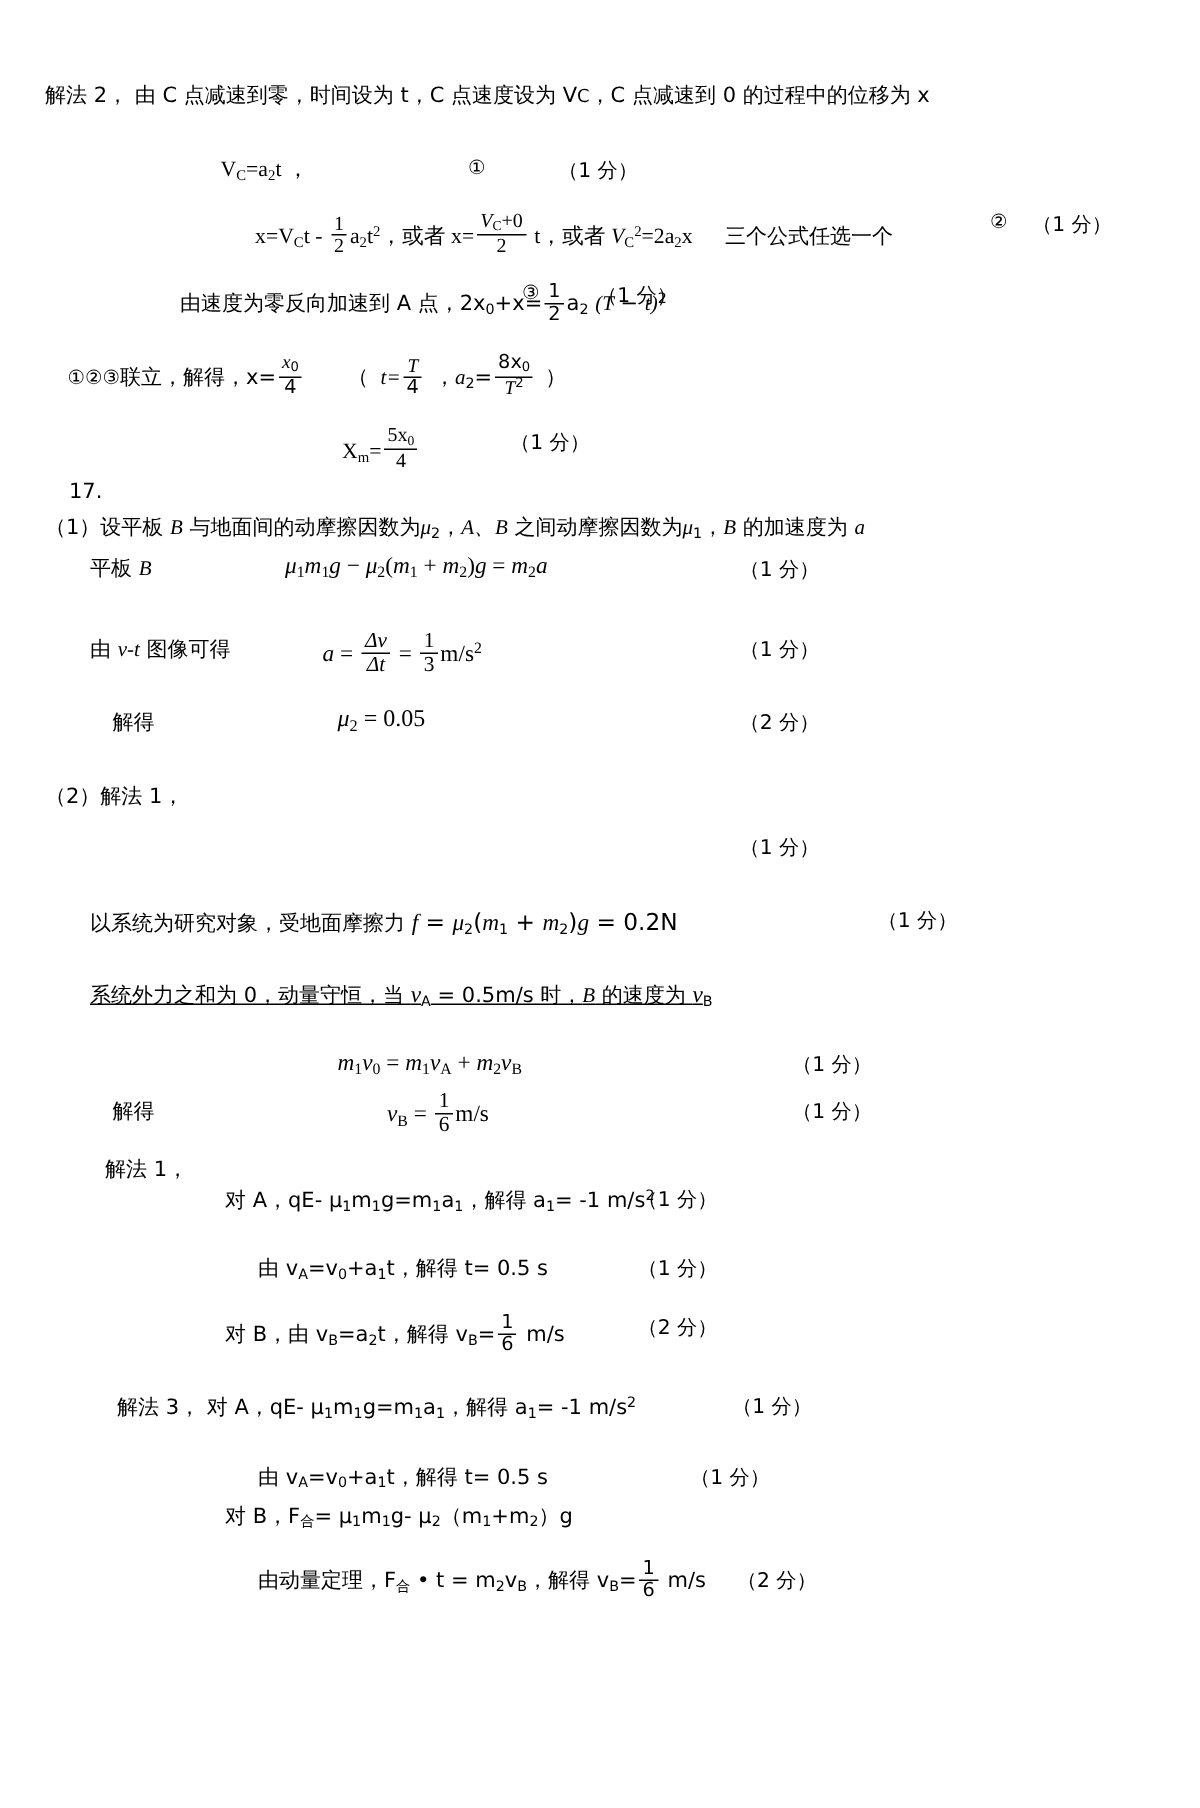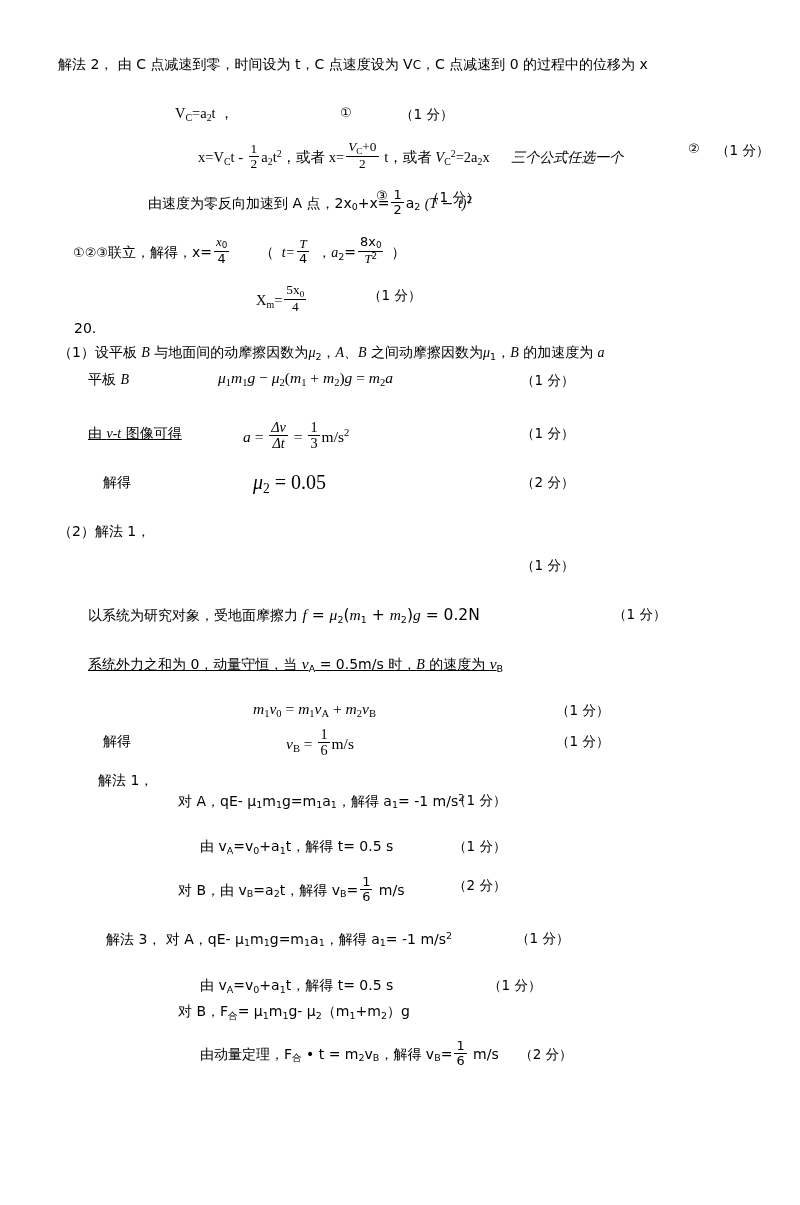--- a/index.html
+++ b/index.html
@@ -14,21 +14,20 @@
     background: #ffffff;
     font-family: "Liberation Serif", serif;
     color: #000000;
     overflow: hidden;
   }
   .ln {
     position: absolute;
     white-space: nowrap;
     font-size: 14.5px;
     line-height: 1.2;
-    margin-left: 28px;
   }
   .cn {
     font-family: "DejaVu Sans", sans-serif;
     font-size: 14px;
   }
   .mi { font-family: "Liberation Serif", serif; font-style: italic; }
   .sm { font-size: 12px; }
 
   
   .frac {
@@ -62,65 +61,65 @@
   </div>
 
   <div class="ln" style="left:147px; top:105px;">
     <span>V</span><sub>C</sub><span>=a</span><sub>2</sub><span>t ，</span>
   </div>
   <div class="ln circ" style="left:312px; top:105px;"><span>①</span></div>
   <div class="ln score" style="left:372px; top:106px;"><span>（1 分）</span></div>
 
   <div class="ln" style="left:170px; top:140px;">
     <span>x=V</span><sub>C</sub><span>t - </span><span class="frac"><span class="num">1</span><span class="den">2</span></span><span>a</span><sub>2</sub><span>t</span><sup>2</sup><span>，或者 x=</span><span class="frac"><span class="num"><span class="mi">V</span><sub>C</sub>+0</span><span class="den">2</span></span><span> t，或者 </span><span class="mi">V</span><sub>C</sub><sup>2</sup><span>=2a</span><sub>2</sub><span>x</span>
-    <span class="cn" style="margin-left:18px;font-style:italic;">三个公式任选一个</span>
+    <span class="cn" style="margin-left:18px;">三个公式任选一个</span>
   </div>
   <div class="ln circ" style="left:660px; top:141px;"><span>②</span></div>
   <div class="ln score" style="left:688px; top:142px;"><span>（1 分）</span></div>
 
   <div class="ln cn" style="left:120px; top:188px;">
     <span>由速度为零反向加速到 A 点，2x</span><sub>0</sub><span>+x=</span><span class="frac"><span class="num">1</span><span class="den">2</span></span><span>a</span><sub>2</sub> <span class="mi">(</span><span class="mi">T</span><span> − </span><span class="mi">t</span><span class="mi">)</span><sup>2</sup>
   </div>
   <div class="ln circ" style="left:348px; top:188px;"><span>③</span></div>
   <div class="ln score" style="left:398px; top:189px;"><span>（1 分）</span></div>
 
   <div class="ln cn" style="left:45px; top:235px;">
     <span class="circ">①②③</span><span>联立，解得，x=</span><span class="frac"><span class="num"><span class="mi">x</span><sub>0</sub></span><span class="den">4</span></span>
     <span style="margin-left:24px;">（</span><span class="mi" style="margin-left:8px;">t=</span><span class="frac"><span class="num mi">T</span><span class="den">4</span></span><span style="margin-left:6px;">，</span><span class="mi">a</span><sub>2</sub>=<span class="frac"><span class="num"><span>8x</span><sub>0</sub></span><span class="den"><span class="mi">T</span><sup>2</sup></span></span><span style="margin-left:6px;">）</span>
   </div>
 
   <div class="ln" style="left:228px; top:283px;">
     <span>X</span><sub>m</sub>=<span class="frac"><span class="num"><span>5x</span><sub>0</sub></span><span class="den">4</span></span>
   </div>
   <div class="ln score" style="left:340px; top:287px;"><span>（1 分）</span></div>
 
-  <div class="ln cn" style="left:46px; top:320px;"><span>20.</span></div>
+  <div class="ln cn" style="left:46px; top:320px;"><span>17.</span></div>
 
   <div class="ln cn" style="left:30px; top:344px;">
     <span>（1）设平板 </span><span class="mi">B</span><span> 与地面间的动摩擦因数为</span><span class="mi">μ</span><sub>2</sub><span>，</span><span class="mi">A、B</span><span> 之间动摩擦因数为</span><span class="mi">μ</span><sub>1</sub><span>，</span><span class="mi">B</span><span> 的加速度为 </span><span class="mi">a</span>
   </div>
 
   <div class="ln cn" style="left:60px; top:371px;">
     <span>平板 </span><span class="mi">B</span>
   </div>
   <div class="ln" style="left:190px; top:369px; font-size:15.5px;">
     <span class="mi">μ</span><sub>1</sub><span class="mi">m</span><sub>1</sub><span class="mi">g</span><span> − </span><span class="mi">μ</span><sub>2</sub><span>(</span><span class="mi">m</span><sub>1</sub><span> + </span><span class="mi">m</span><sub>2</sub><span>)</span><span class="mi">g</span><span> = </span><span class="mi">m</span><sub>2</sub><span class="mi">a</span>
   </div>
   <div class="ln score" style="left:493px; top:372px;"><span>（1 分）</span></div>
 
-  <div class="ln cn" style="left:60px; top:425px;text-decoration:underline;">
+  <div class="ln cn" style="left:60px; top:425px;">
     <span>由 </span><span class="mi">v-t</span><span> 图像可得</span>
   </div>
   <div class="ln" style="left:215px; top:420px; font-size:15.5px;">
     <span class="mi">a</span><span> = </span><span class="frac"><span class="num mi">Δv</span><span class="den mi">Δt</span></span><span> = </span><span class="frac"><span class="num">1</span><span class="den">3</span></span><span>m/s</span><sup>2</sup>
   </div>
   <div class="ln score" style="left:493px; top:425px;"><span>（1 分）</span></div>
 
   <div class="ln cn" style="left:75px; top:474px;"><span>解得</span></div>
-  <div class="ln" style="left:225px; top:470px; font-size:20px;">
+  <div class="ln" style="left:225px; top:470px; font-size:16px;">
     <span class="mi">μ</span><sub>2</sub><span> = 0.05</span>
   </div>
   <div class="ln score" style="left:493px; top:474px;"><span>（2 分）</span></div>
 
   <div class="ln cn" style="left:30px; top:523px;"><span>（2）解法 1，</span></div>
 
   <div class="ln score" style="left:493px; top:557px;"><span>（1 分）</span></div>
 
   <div class="ln cn" style="left:60px; top:606px;">
     <span>以系统为研究对象，受地面摩擦力 </span><span class="mi" style="font-size:15.5px;">f</span><span style="font-size:15.5px;"> = </span><span class="mi" style="font-size:15.5px;">μ</span><sub>2</sub><span style="font-size:15.5px;">(</span><span class="mi" style="font-size:15.5px;">m</span><sub>1</sub><span style="font-size:15.5px;"> + </span><span class="mi" style="font-size:15.5px;">m</span><sub>2</sub><span style="font-size:15.5px;">)</span><span class="mi" style="font-size:15.5px;">g</span><span style="font-size:15.5px;"> = 0.2N</span>

